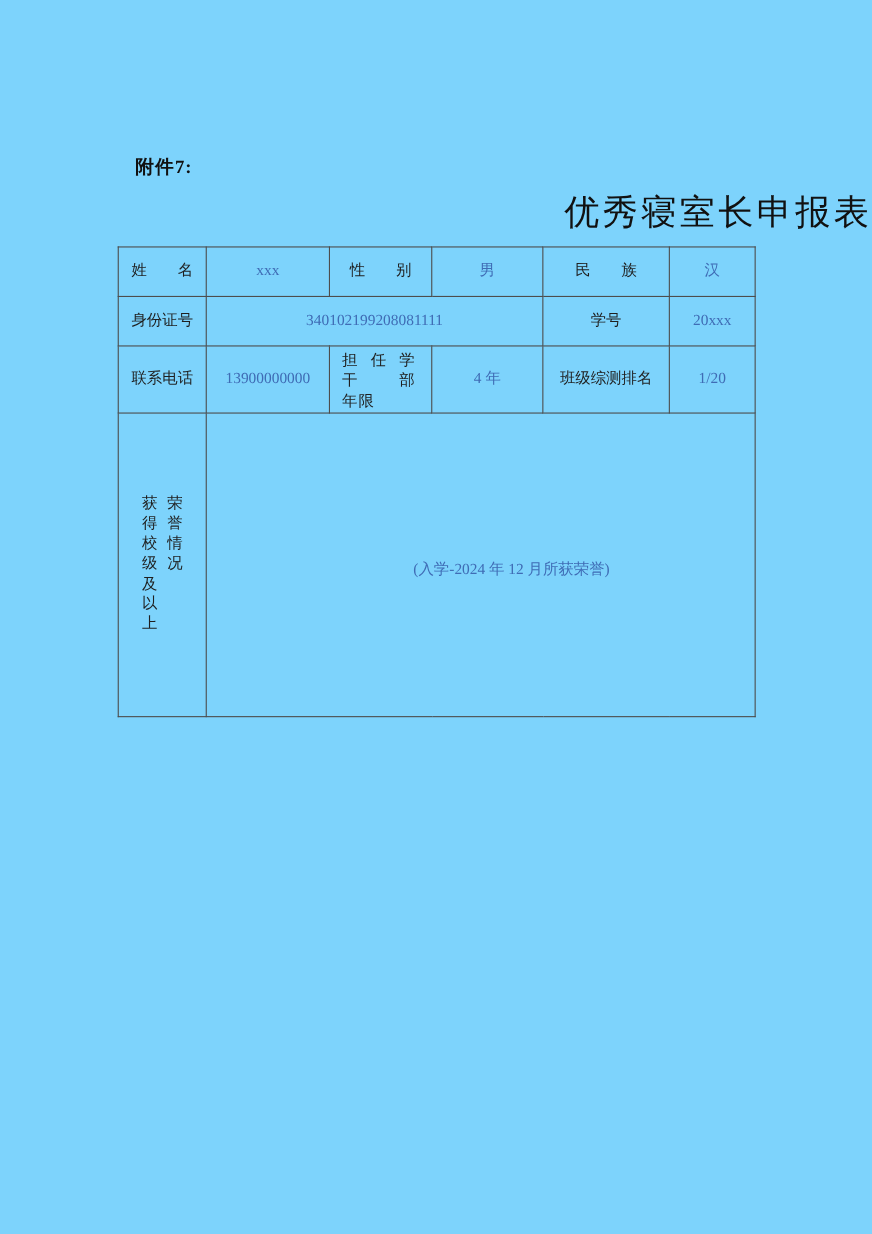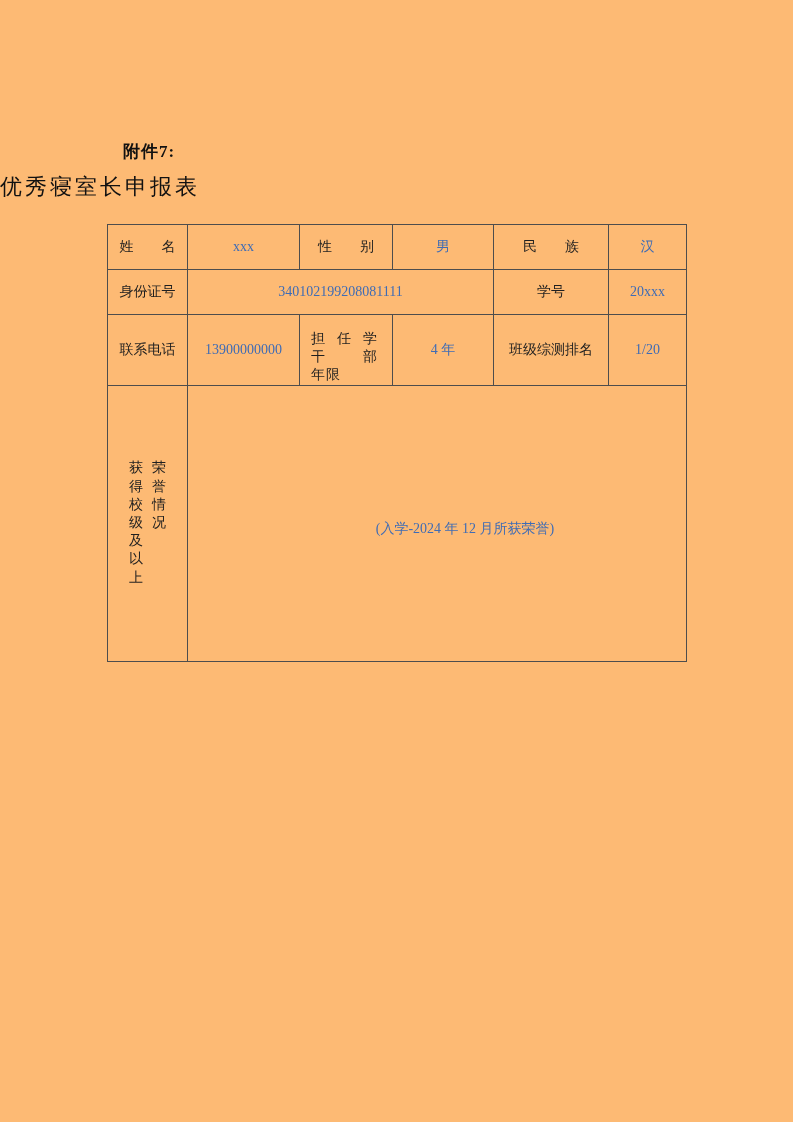--- a/index.html
+++ b/index.html
@@ -5,40 +5,40 @@
   * { margin: 0; padding: 0; box-sizing: border-box; }
   html, body { background: #ffffff; }
   body {
     font-family: "Liberation Serif", "DejaVu Serif", serif;
     color: #1f1f1f;
   }
   .page {
     position: relative;
     width: 793px;
     height: 1122px;
-    background: #fdba74;
+    background: #7dd3fc;
     margin: 0 auto;
     overflow: hidden;
   }
   .attachment {
     position: absolute;
     left: 123px;
     top: 140px;
     font-size: 17px;
     font-weight: bold;
     letter-spacing: 1px;
     color: #111111;
   }
   .title {
     position: absolute;
     left: 0;
     top: 172px;
     width: 100%;
-    text-align: left;
-    font-size: 22px;
+    text-align: right;
+    font-size: 32px;
     font-weight: normal;
     letter-spacing: 3px;
     color: #111111;
   }
   table.form {
     position: absolute;
     left: 107px;
     top: 224px;
     width: 579px;
     border-collapse: collapse;
@@ -59,21 +59,21 @@
   .val { color: #3f6cb5; font-family: Liberation Serif, serif; }
   
   .jlabel {
     width: 56px;
     margin: 0 auto;
     text-align: justify;
     text-align-last: justify;
     white-space: nowrap;
   }
   
-  td.cadre-cell { vertical-align: top; text-align: left; padding: 15px 0 0 11px; }
+  td.cadre-cell { vertical-align: top; text-align: left; padding: 5px 0 0 11px; }
   .cadre-block { width: 66px; }
   .cadre-line { text-align: justify; text-align-last: justify; }
   .cadre-line.last { text-align: center; text-align-last: left; letter-spacing: 1px; }
   
   .vtext {
     width: 20px;
     margin: 0 auto;
     word-break: break-all;
     line-height: 1.3;
     text-align: center;

